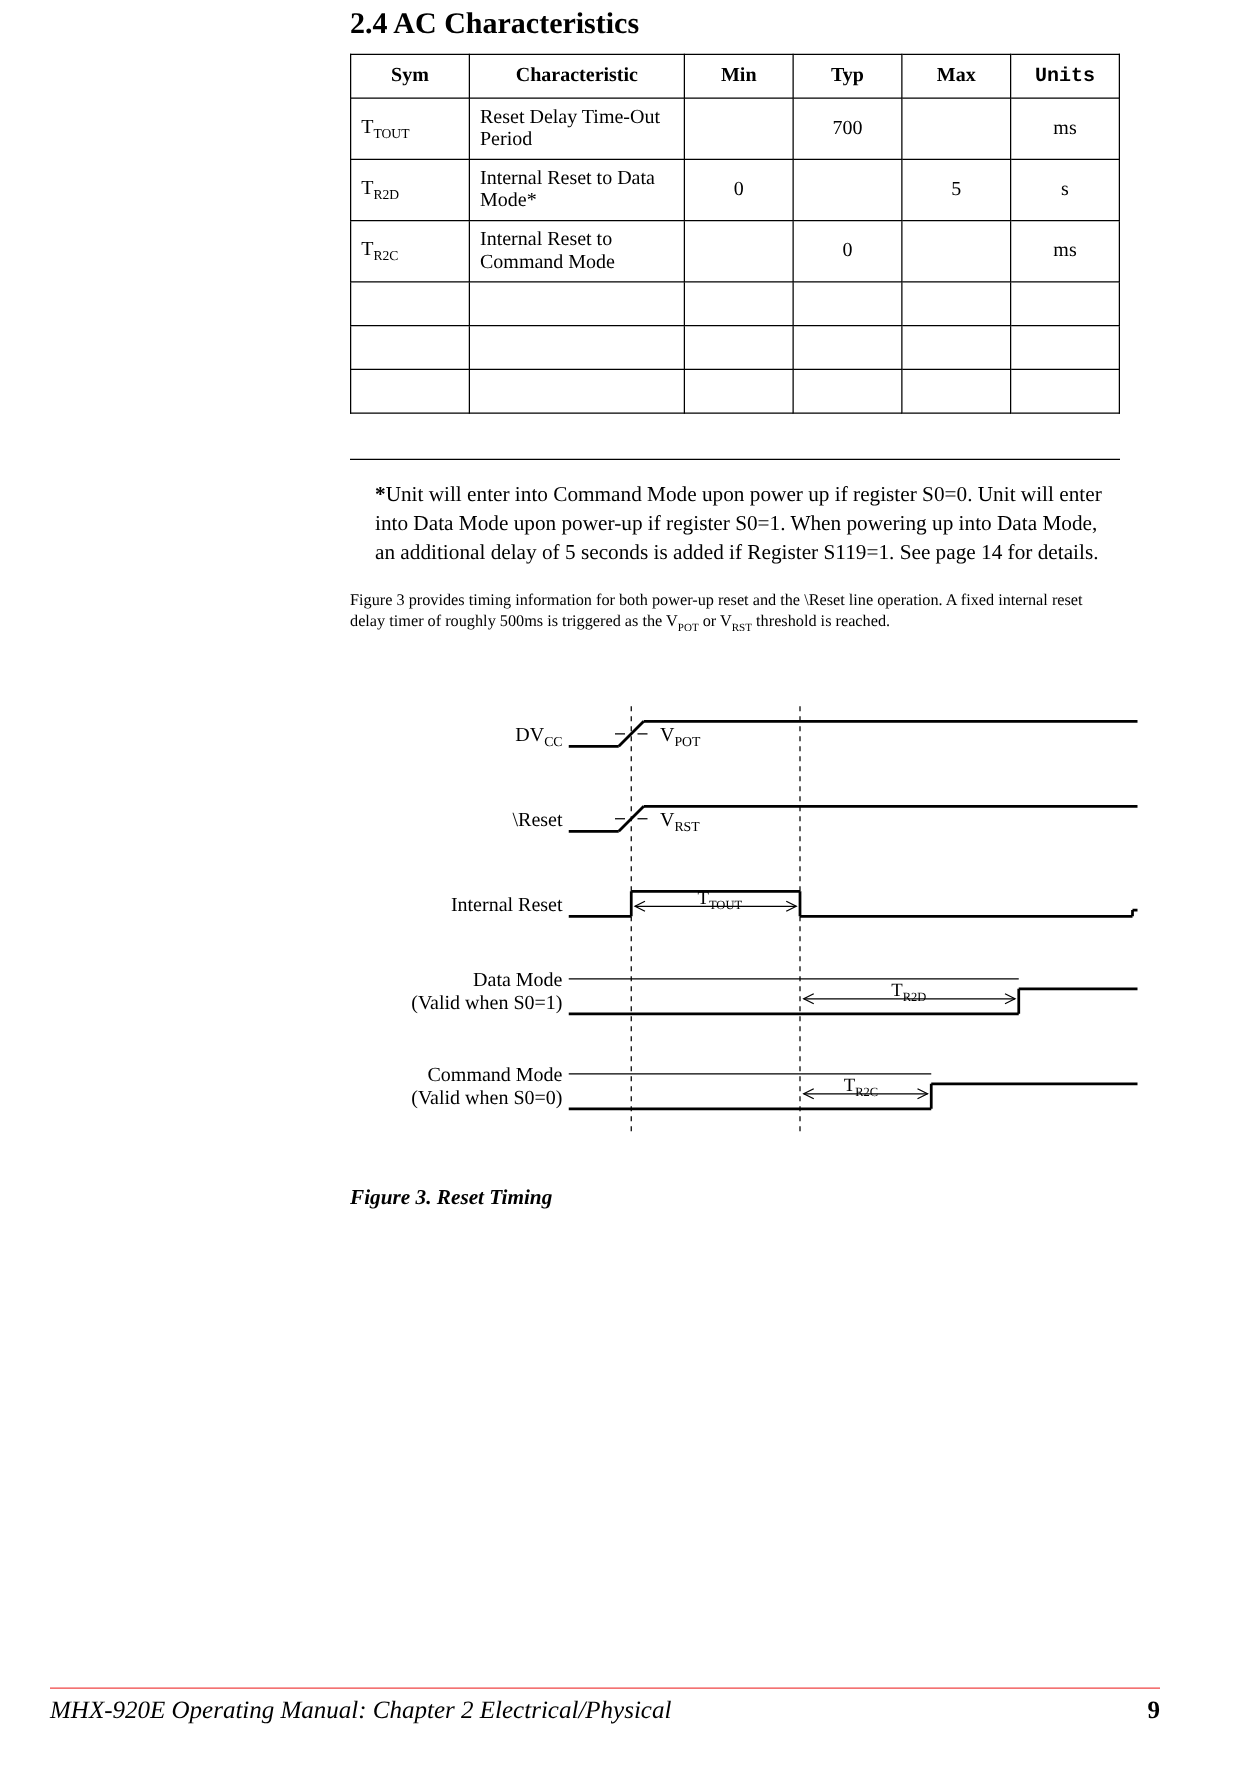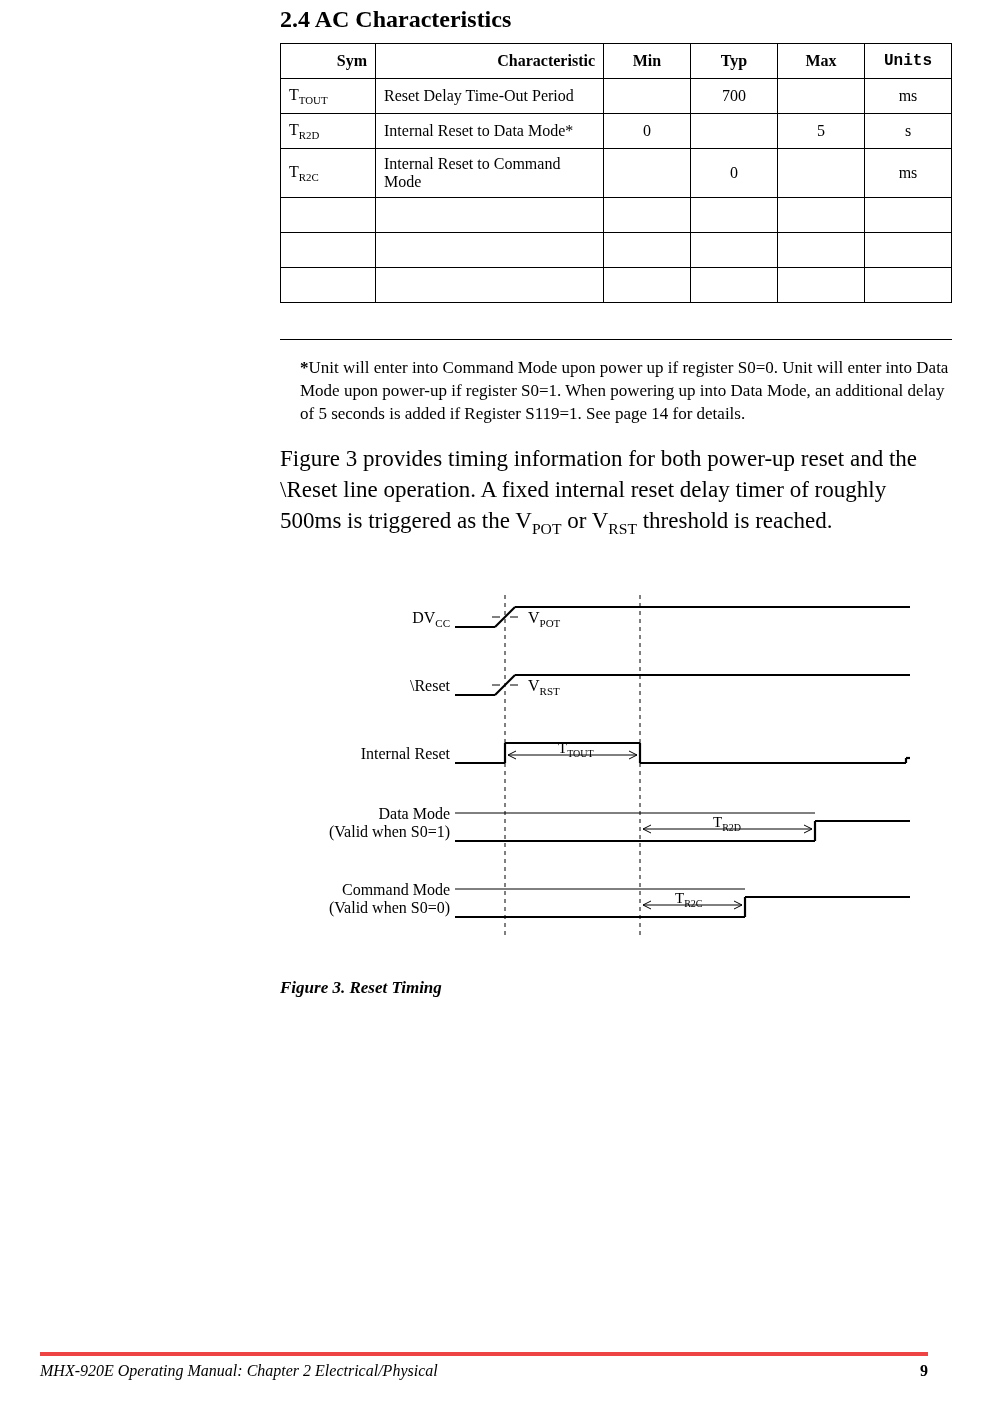--- a/index.html
+++ b/index.html
@@ -9,41 +9,41 @@
     background: #fff;
     margin: 0;
     padding: 0;
     width: 988px;
     height: 1416px;
     position: relative;
     box-sizing: border-box;
   }
   .content {
     margin-left: 280px;
-    margin-right: 36px;
+    margin-right: 92px;
     padding-top: 6px;
   }
   h2 {
     font-size: 24px;
     font-weight: bold;
     margin: 0 0 10px 0;
   }
   table.spec {
     border-collapse: collapse;
     width: 100%;
   }
   table.spec th, table.spec td {
     border: 1px solid #000;
     padding: 6px 8px;
     font-size: 16px;
     height: 22px;
   }
   table.spec th {
     font-weight: bold;
-    text-align: right;
+    text-align: center;
   }
   table.spec th.center, table.spec td.center {
     text-align: center;
   }
   .sym-col { width: 78px; }
   .char-col { width: auto; }
   .num-col { width: 70px; }
   .unit-col { width: 70px; font-family: Liberation Mono, monospace; }
   sub { font-size: 0.68em; }
   .footnote-rule {
@@ -52,43 +52,43 @@
     margin: 36px 0 6px 0;
   }
   .footnote {
     font-size: 17px;
     margin-left: 20px;
     margin-right: 0;
     line-height: 1.35;
   }
   .body-para {
     margin-top: 14px;
-    font-size: 23px;
+    font-size: 13px;
     line-height: 1.35;
   }
   .figure-container {
     margin-top: 46px;
     margin-left: -10px;
   }
   .fig-caption {
     font-weight: bold;
     font-size: 17px;
     margin-top: 28px;
     font-style: italic;
   }
   .footer {
     position: absolute;
     bottom: 36px;
     left: 40px;
     right: 60px;
-    border-top: 4px solid #ef4444;
+    border-top: 1px solid #ef4444;
     padding-top: 6px;
     display: flex;
     justify-content: space-between;
-    font-size: 16px;
+    font-size: 20px;
   }
   .footer-left { font-style: italic; }
   .footer-right { font-weight: bold; }
   svg text { font-family: "Times New Roman", Times, serif; }
 </style>
 </head>
 <body>
 
 <div class="content">
   <h2>2.4  AC Characteristics</h2>

